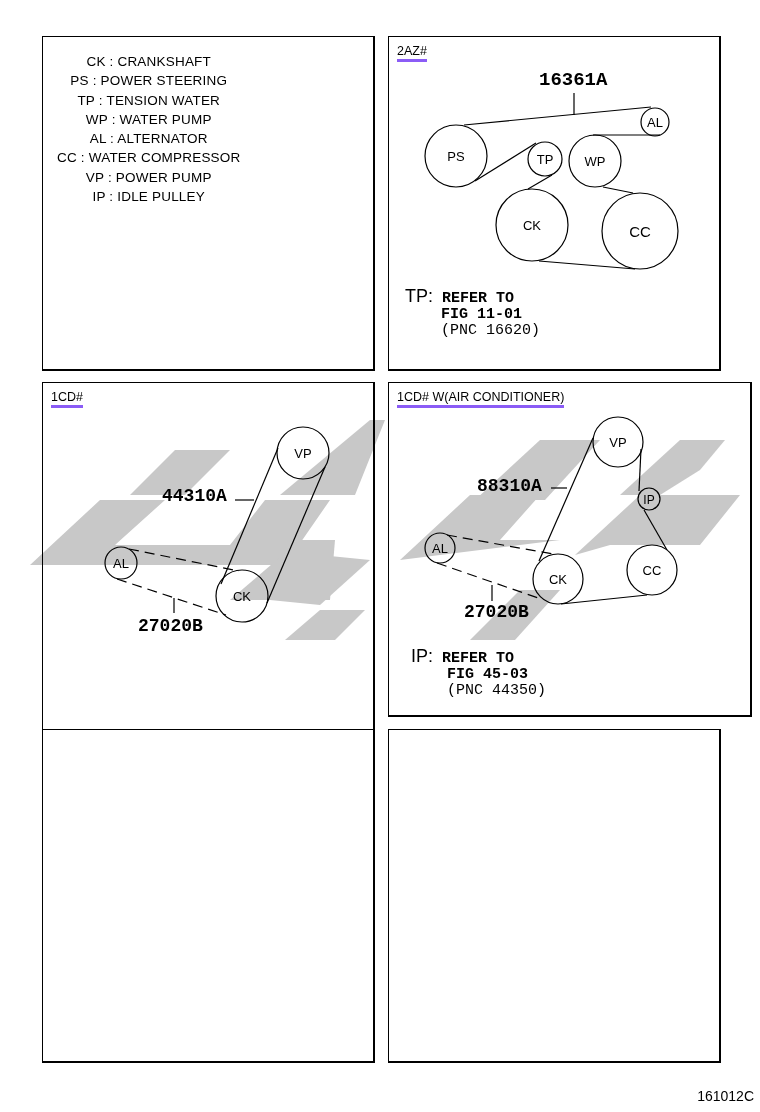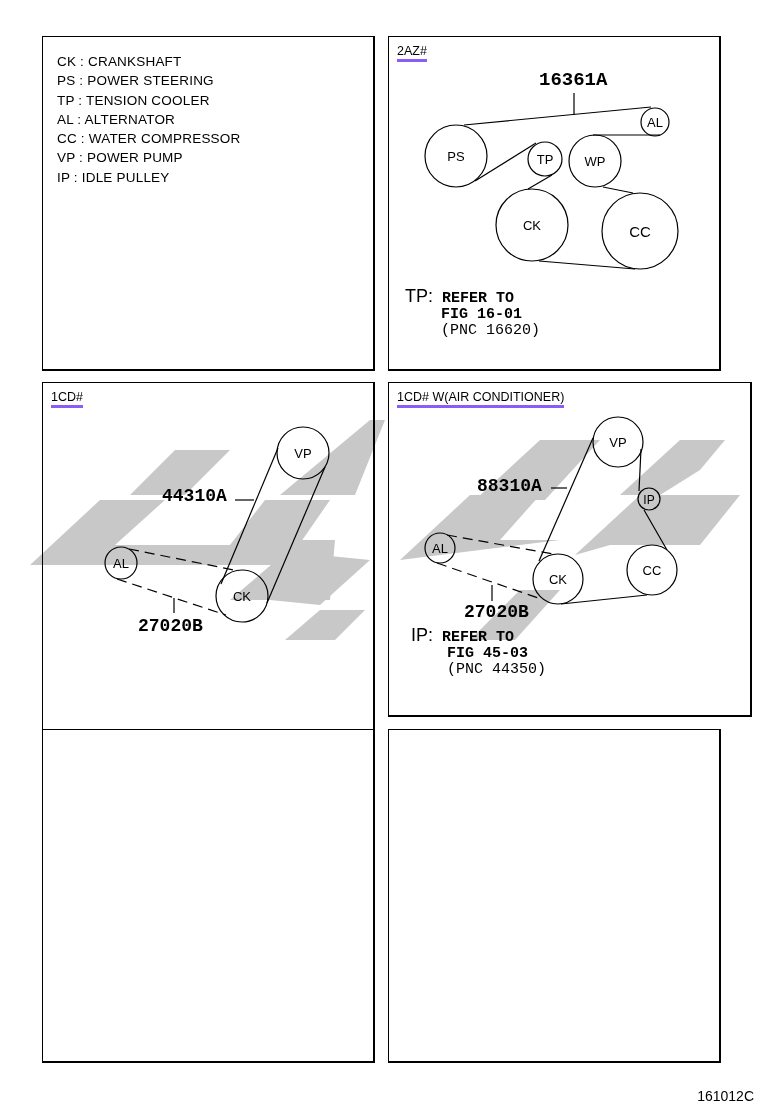--- a/index.html
+++ b/index.html
@@ -1,19 +1,19 @@
 <!DOCTYPE html>
 <html><head>
 <meta charset="utf-8">
 <style>
   html, body { margin:0; padding:0; background:#ffffff; }
   body { width:760px; height:1112px; position:relative; overflow:hidden; font-family:"Liberation Sans", sans-serif; color:#000; }
   .panel { position:absolute; background:#fff; border:1px solid #000; border-right:2px solid #000; border-bottom:2px solid #000; box-sizing:border-box; }
   .legend { position:absolute; left:14px; top:15px; font-size:13.5px; line-height:19.3px; letter-spacing:0.2px; }
-  .legend div { white-space:nowrap; }
+  .legend div { white-space:nowrap;text-align:center; }
   .ptitle { position:absolute; left:8px; top:7px; font-size:12.5px; border-bottom:3px solid #8b5cf6; line-height:15px; padding-bottom:0; white-space:nowrap; }
   svg.diag { position:absolute; left:0; top:0; overflow:visible; }
   .code { font-family:"Liberation Mono", "DejaVu Sans Mono", monospace; font-weight:bold; fill:#000; }
   .plabel { font-family:"Liberation Sans", sans-serif; fill:#000; }
   .note { position:absolute; font-family:"Liberation Mono", "DejaVu Sans Mono", monospace; font-size:15px; line-height:16px; white-space:pre; }
   .note .pre { font-family:"Liberation Sans", sans-serif; font-size:18px; }
   .note b { font-weight:bold; }
   .figno { position:absolute; right:6px; bottom:8px; font-size:14px; }
   .watermark { position:absolute; left:0; top:0; pointer-events:none; }
 </style>
@@ -33,21 +33,22 @@
     <polygon points="470,640 520,590 560,590 515,640"></polygon>
     <polygon points="575,555 640,495 700,495 740,495 700,545 610,545"></polygon>
     <polygon points="620,495 680,440 725,440 700,470 660,495"></polygon>
   </g>
 </svg>
 
 <div class="panel" style="left:42px; top:36px; width:333px; height:335px;">
   <div class="legend">
     <div>CK : CRANKSHAFT</div>
     <div>PS : POWER STEERING</div>
-    <div>TP : TENSION COOLER</div>
+    <div>TP : TENSION WATER</div>
+    <div>WP : WATER PUMP</div>
     <div>AL : ALTERNATOR</div>
     <div>CC : WATER COMPRESSOR</div>
     <div>VP : POWER PUMP</div>
     <div>IP : IDLE PULLEY</div>
   </div>
 </div>
 
 <div class="panel" style="left:388px; top:36px; width:333px; height:335px; background:transparent;">
   <div class="ptitle">2AZ#</div>
   <svg class="diag" width="333" height="335" viewBox="388 36 333 335">
@@ -73,21 +74,21 @@
     <g class="plabel" font-size="13" text-anchor="middle">
       <text x="455" y="160">PS</text>
       <text x="544" y="163">TP</text>
       <text x="594" y="165">WP</text>
       <text x="654" y="126">AL</text>
       <text x="531" y="229">CK</text>
       <text x="639" y="236" font-size="15">CC</text>
     </g>
   </svg>
   <div class="note" style="left:16px; top:251px;"><span class="pre">TP:</span> <b>REFER TO</b>
-    <b>FIG 16-01</b>
+    <b>FIG 11-01</b>
     <span>(PNC 16620)</span></div>
 </div>
 
 <div class="panel" style="left:42px; top:382px; width:333px; height:364px; background:transparent;">
   <div class="ptitle">1CD#</div>
   <svg class="diag" width="333" height="335" viewBox="42 382 333 335">
     <g fill="none" stroke="#000" stroke-width="1.2">
       <line x1="277" y1="447" x2="220" y2="583"></line>
       <line x1="324" y1="466" x2="266" y2="602"></line>
       <line x1="253" y1="499" x2="234" y2="499"></line>
@@ -130,21 +131,21 @@
     <text class="code" x="476" y="490" font-size="18">88310A</text>
     <text class="code" x="463" y="616" font-size="18">27020B</text>
     <g class="plabel" font-size="13" text-anchor="middle">
       <text x="617" y="446">VP</text>
       <text x="648" y="503" font-size="12">IP</text>
       <text x="439" y="552">AL</text>
       <text x="557" y="583">CK</text>
       <text x="651" y="574">CC</text>
     </g>
   </svg>
-  <div class="note" style="left:22px; top:244px;"><span class="pre">IP:</span> <b>REFER TO</b>
+  <div class="note" style="left:22px; top:265px;"><span class="pre">IP:</span> <b>REFER TO</b>
     <b>FIG 45-03</b>
     <span>(PNC 44350)</span></div>
 </div>
 
 <div class="panel" style="left:42px; top:729px; width:333px; height:334px;"></div>
 <div class="panel" style="left:388px; top:729px; width:333px; height:334px;"></div>
 
 <div class="figno">161012C</div>
 
 </body></html>

